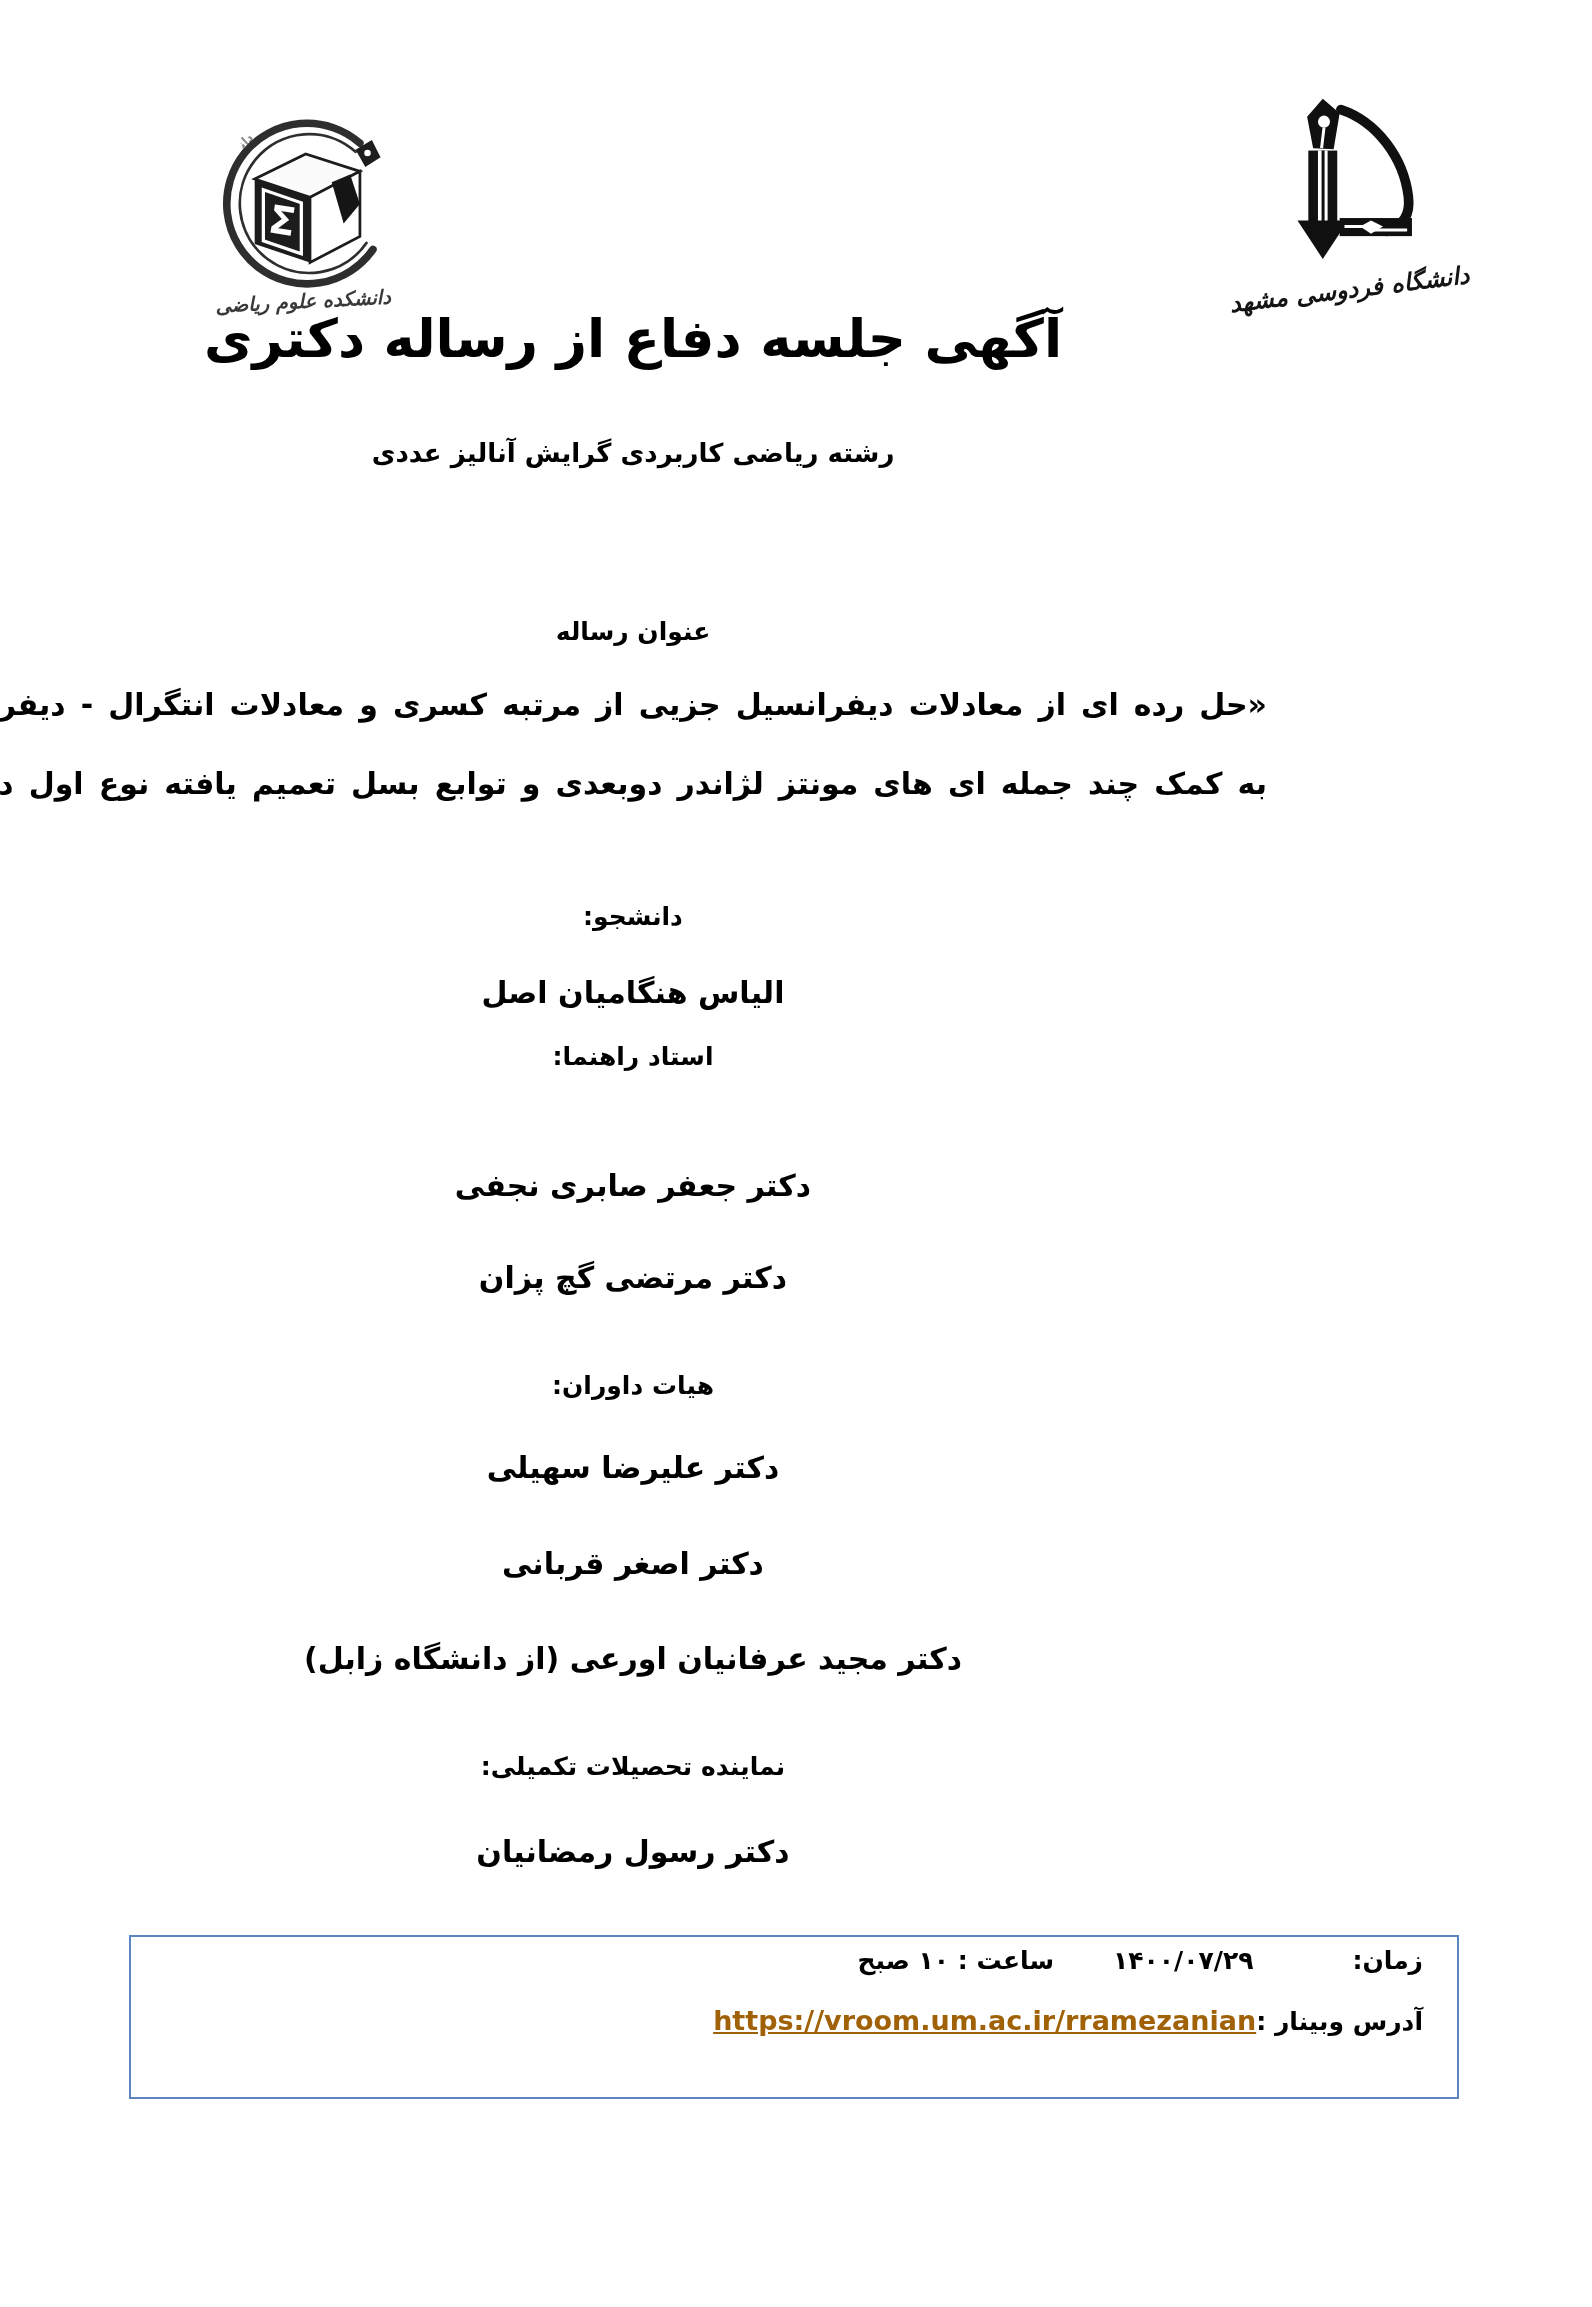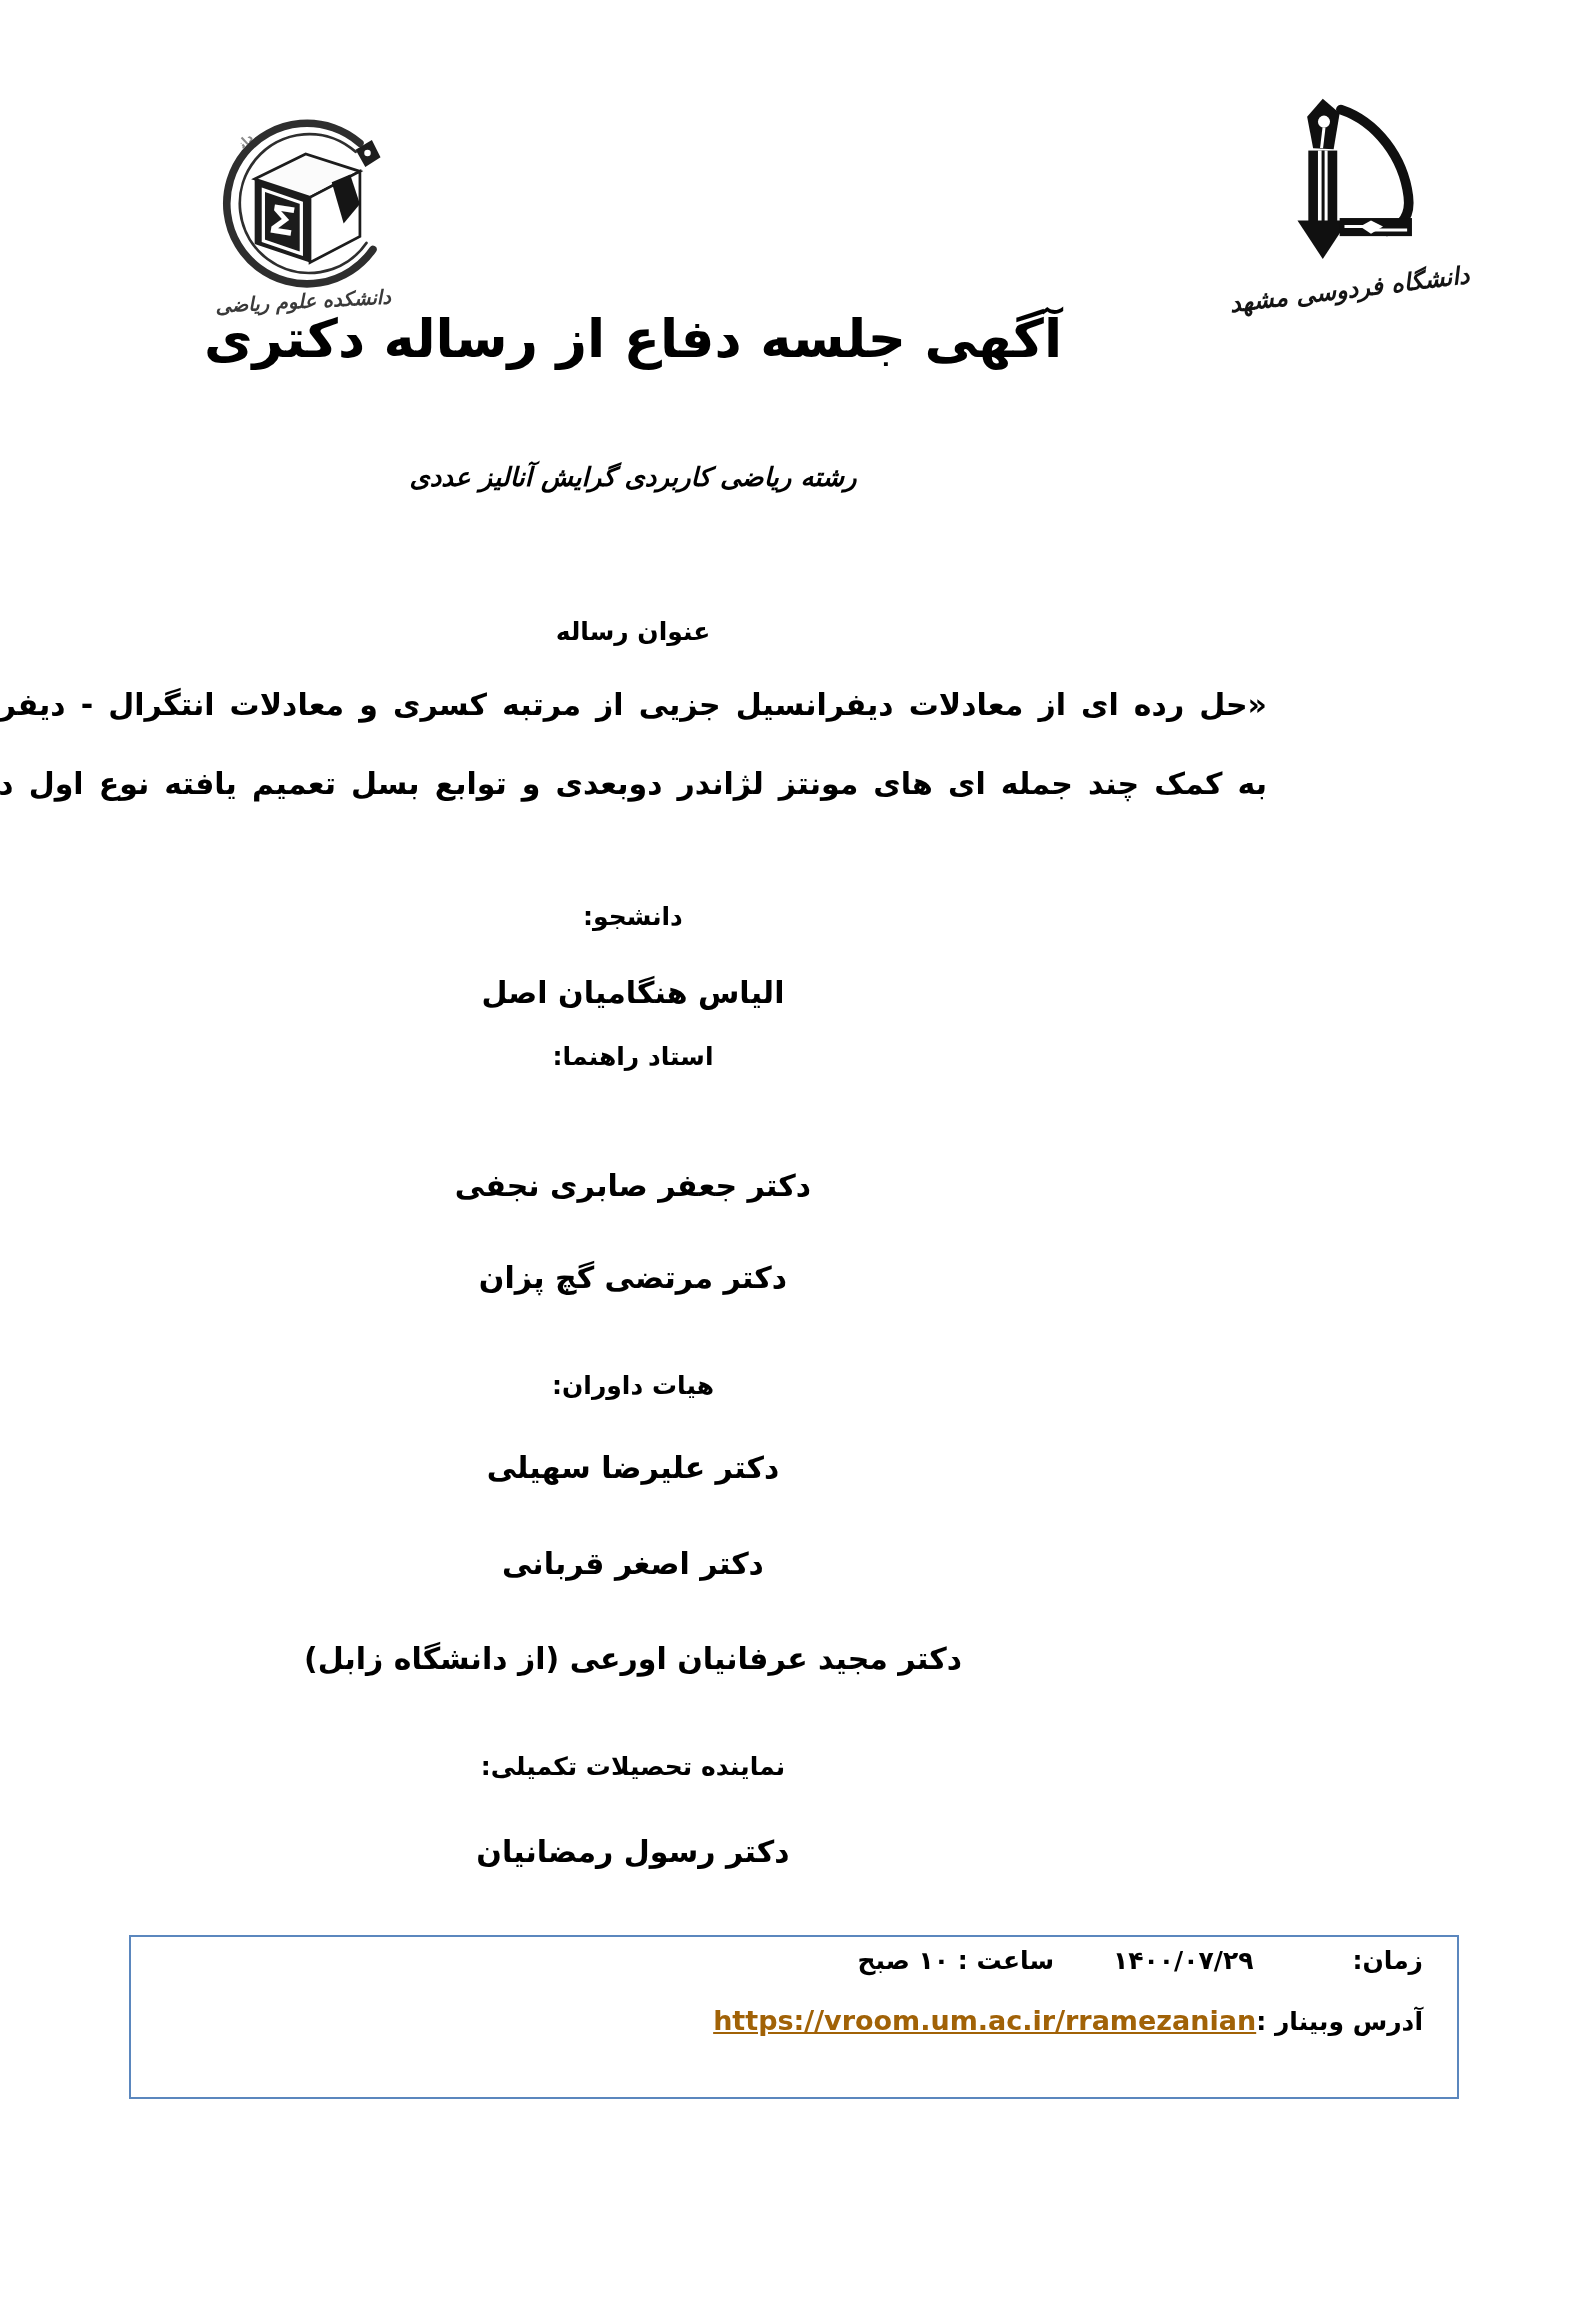--- a/index.html
+++ b/index.html
@@ -5,21 +5,21 @@
   html,body{margin:0;padding:0;background:#ffffff;}
   body{font-family:"DejaVu Sans", sans-serif; color:#000;}
   #page{position:relative; width:1593px; height:2307px; background:#ffffff; overflow:hidden;}
 
   .line{
     position:absolute; left:0; width:1268px;
     text-align:center; direction:rtl;
     font-weight:700; color:#000; white-space:nowrap;
   }
   .h-main   {font-size:53px; letter-spacing:0.7px;}
-  .h-sub    {font-size:26px; font-style:italic;margin-top:24px;}
+  .h-sub    {font-size:26px; }
   .h-label  {font-size:25px;margin-top:13px;}
   .h-name   {font-size:30px;}
   .h-thesis {font-size:30px; word-spacing:4.6px;}
 
   .logo{position:absolute;}
 
   #footer-box{
     position:absolute; left:130px; top:1935px;
     width:1330px; height:164px;
     border:2px solid #5b87be;

